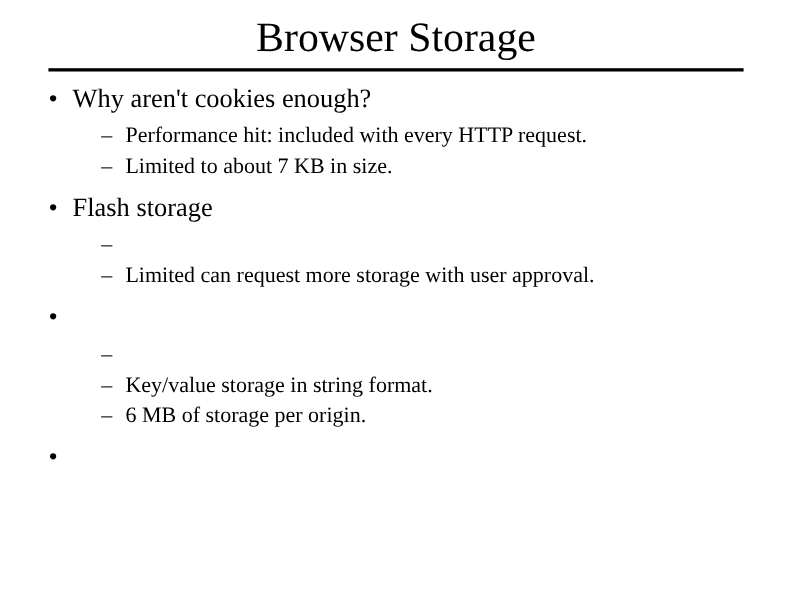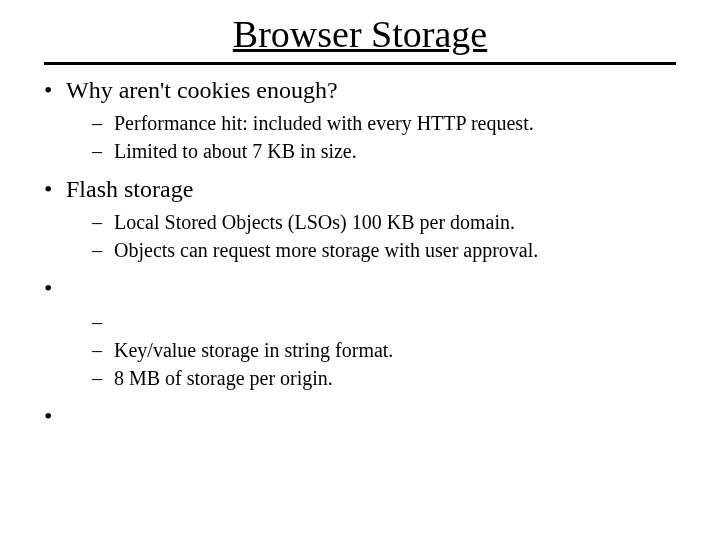--- a/index.html
+++ b/index.html
@@ -15,21 +15,20 @@
     position: relative;
     width: 720px;
     height: 540px;
     box-sizing: border-box;
   }
   .title {
     text-align: center;
     font-size: 38px;
     padding-top: 12px;
     padding-bottom: 6px;
-    text-decoration: underline;
   }
   .rule {
     border: none;
     border-top: 3px solid #000;
     margin: 0 44px 8px 44px;
   }
   .content {
     padding: 0 44px 0 44px;
     font-size: 24px;
     line-height: 1.3;
@@ -102,44 +101,43 @@
       </li>
 
       <li>
         <div class="row">
           <span class="b1">•</span>
           <span>Flash storage</span>
         </div>
         <ul class="level2">
           <li>
               <span class="b2">–</span>
-              <span>Local Stored Objects (LSOs) 100 KB per domain.</span>
             </li>
           <li>
               <span class="b2">–</span>
-              <span>Objects can request more storage with user approval.</span>
+              <span>Limited can request more storage with user approval.</span>
             </li>
         </ul>
       </li>
 
       <li>
         <div class="row">
           <span class="b1">•</span>
         </div>
         <ul class="level2">
           <li>
               <span class="b2">–</span>
             </li>
           <li>
               <span class="b2">–</span>
               <span>Key/value storage in string format.</span>
             </li>
           <li>
               <span class="b2">–</span>
-              <span>8 MB of storage per origin.</span>
+              <span>6 MB of storage per origin.</span>
             </li>
         </ul>
       </li>
 
       <li>
         <div class="row">
           <span class="b1">•</span>
         </div>
       </li>
 

